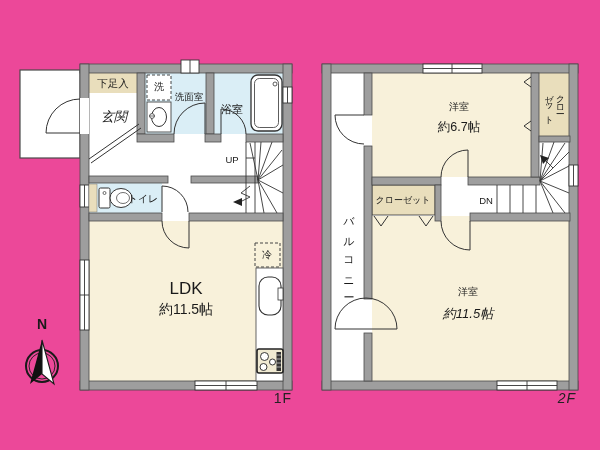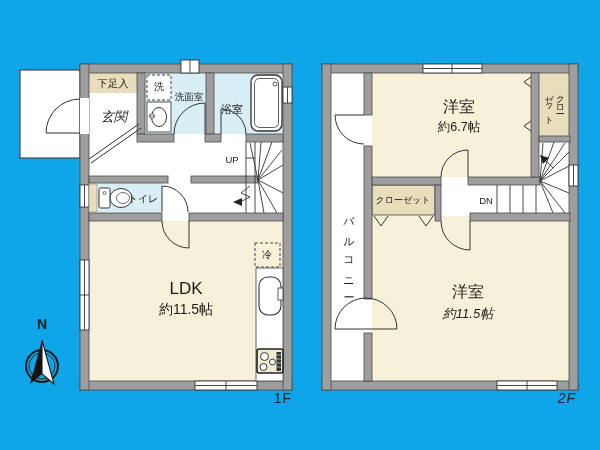--- a/index.html
+++ b/index.html
@@ -1,24 +1,24 @@
 <!DOCTYPE html>
 <html><head>
 <meta charset="utf-8">
 <style>
   html,body{margin:0;padding:0;background:#fff;}
-  #canvas{position:relative;width:600px;height:450px;background:#0ea5e9;overflow:hidden;
+  #canvas{position:relative;width:600px;height:450px;background:#ec4899;overflow:hidden;
           font-family:"Liberation Sans","DejaVu Sans",sans-serif;}
   #plan-svg{position:absolute;left:0;top:0;}
   .lbl{position:absolute;transform:translate(-50%,-50%);color:#1a1a1a;white-space:nowrap;
        line-height:1;font-family:"Liberation Sans","DejaVu Sans",sans-serif;}
   .lbl.v{writing-mode:vertical-rl;white-space:pre-line;line-height:1.25;}
   .fs9{font-size:9px;} .fs95{font-size:9.5px;} .fs10{font-size:10px;} .fs105{font-size:10.5px;}
   .fs11{font-size:11px;margin-top:12px;} .fs12{font-size:12.5px;} .fs13{font-size:13px;font-style:italic;} .fs14{font-size:14px;}
-  .fs16{font-size:16px;} .fs17{font-size:17px;}
+  .fs16{font-size:10px;} .fs17{font-size:17px;}
   .balcony-t{letter-spacing:8px;}
   .floor-tag{color:#222;letter-spacing:1px;}
 </style>
 </head>
 <body>
 
 <div id="canvas">
 
 <svg id="plan-svg" width="600" height="450" viewBox="0 0 600 450">
 

